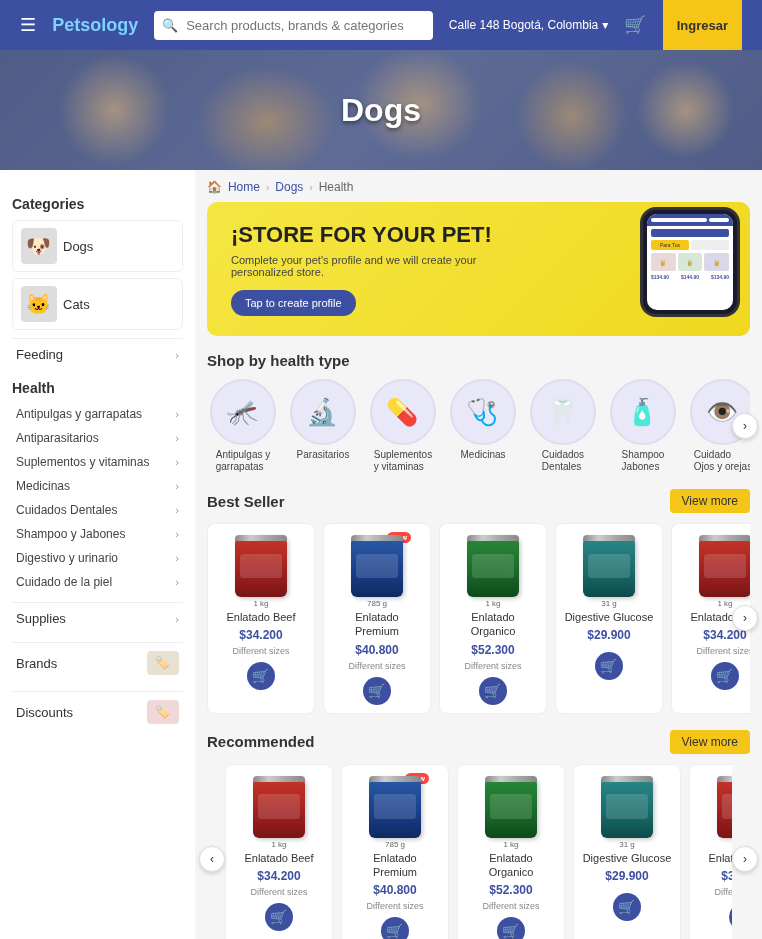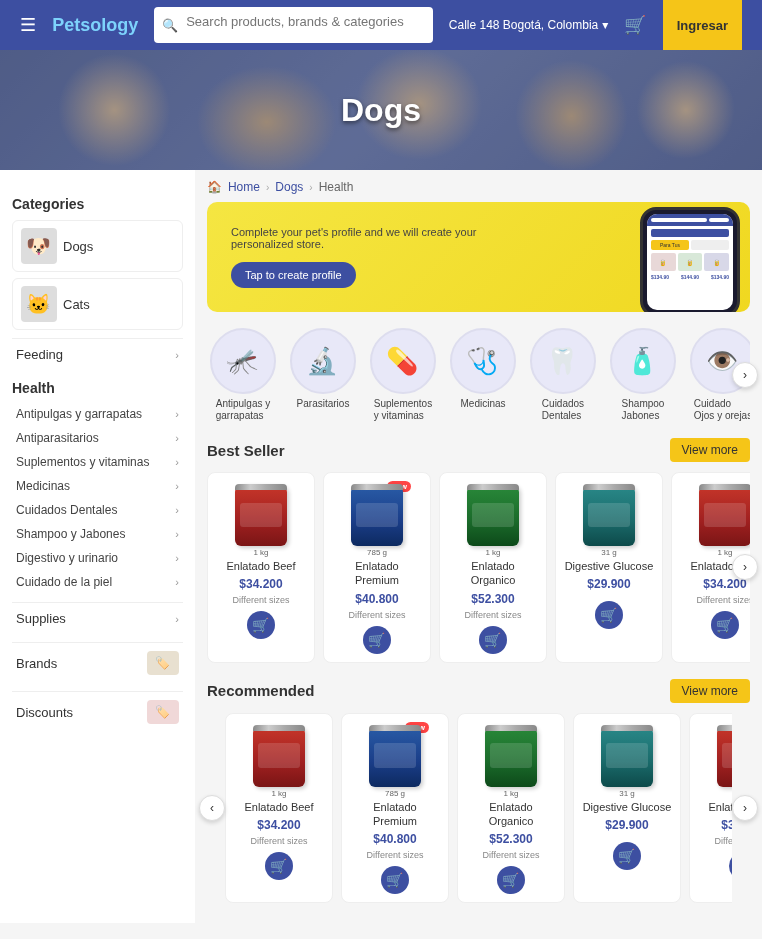--- a/index.html
+++ b/index.html
@@ -22,21 +22,21 @@
       font-weight: bold;
       font-size: 18px;
     }
     .hamburger-icon { color: white; font-size: 18px; }
     .header-search {
       flex: 1;
       max-width: 400px;
     }
     .header-search input {
       width: 100%;
-      padding: 7px 12px 14px 32px;
+      padding: 7px 12px 7px 32px;
       border-radius: 4px;
       border: none;
       font-size: 13px;
     }
     .search-wrapper {
       position: relative;
     }
     .search-wrapper .search-icon-inner {
       position: absolute;
       left: 8px;
@@ -662,20 +662,21 @@
     <nav class="breadcrumb">
       <span>🏠</span>
       <a>Home</a>
       <span class="breadcrumb-sep">›</span>
       <a>Dogs</a>
       <span class="breadcrumb-sep">›</span>
       <span>Health</span>
     </nav>
 
     <div class="promo-banner">
+      <div class="promo-title">¡STORE FOR YOUR PET!</div>
       <div class="promo-subtitle">Complete your pet's profile and we will create your personalized store.</div>
       <button class="promo-btn">Tap to create profile</button>
       <div class="promo-phone">
         <div class="phone-screen">
           <div class="phone-top-bar">
             <span style="flex:2"></span>
             <span style="width:20px"></span>
           </div>
           <div style="background:#3d4fa1;height:8px;border-radius:2px;margin-bottom:3px;"></div>
           <div style="display:flex;gap:2px;margin-bottom:2px;">
@@ -689,20 +690,21 @@
           </div>
           <div style="display:flex;justify-content:space-between;margin-top:3px;gap:1px;">
             <div style="font-size:5px;color:#3d4fa1;font-weight:bold;">$134.90</div>
             <div style="font-size:5px;color:#3d4fa1;font-weight:bold;">$144.90</div>
             <div style="font-size:5px;color:#3d4fa1;font-weight:bold;">$134.90</div>
           </div>
         </div>
       </div>
     </div>
 
+    <div class="section-title">Shop by health type</div>
     <div class="scroll-container">
       <div class="health-type-scroll">
         <div class="health-type-item">
           <div class="health-type-img">🦟</div>
           <div class="health-type-label">Antipulgas y<br>garrapatas</div>
         </div>
         <div class="health-type-item">
           <div class="health-type-img">🔬</div>
           <div class="health-type-label">Parasitarios</div>
         </div>

